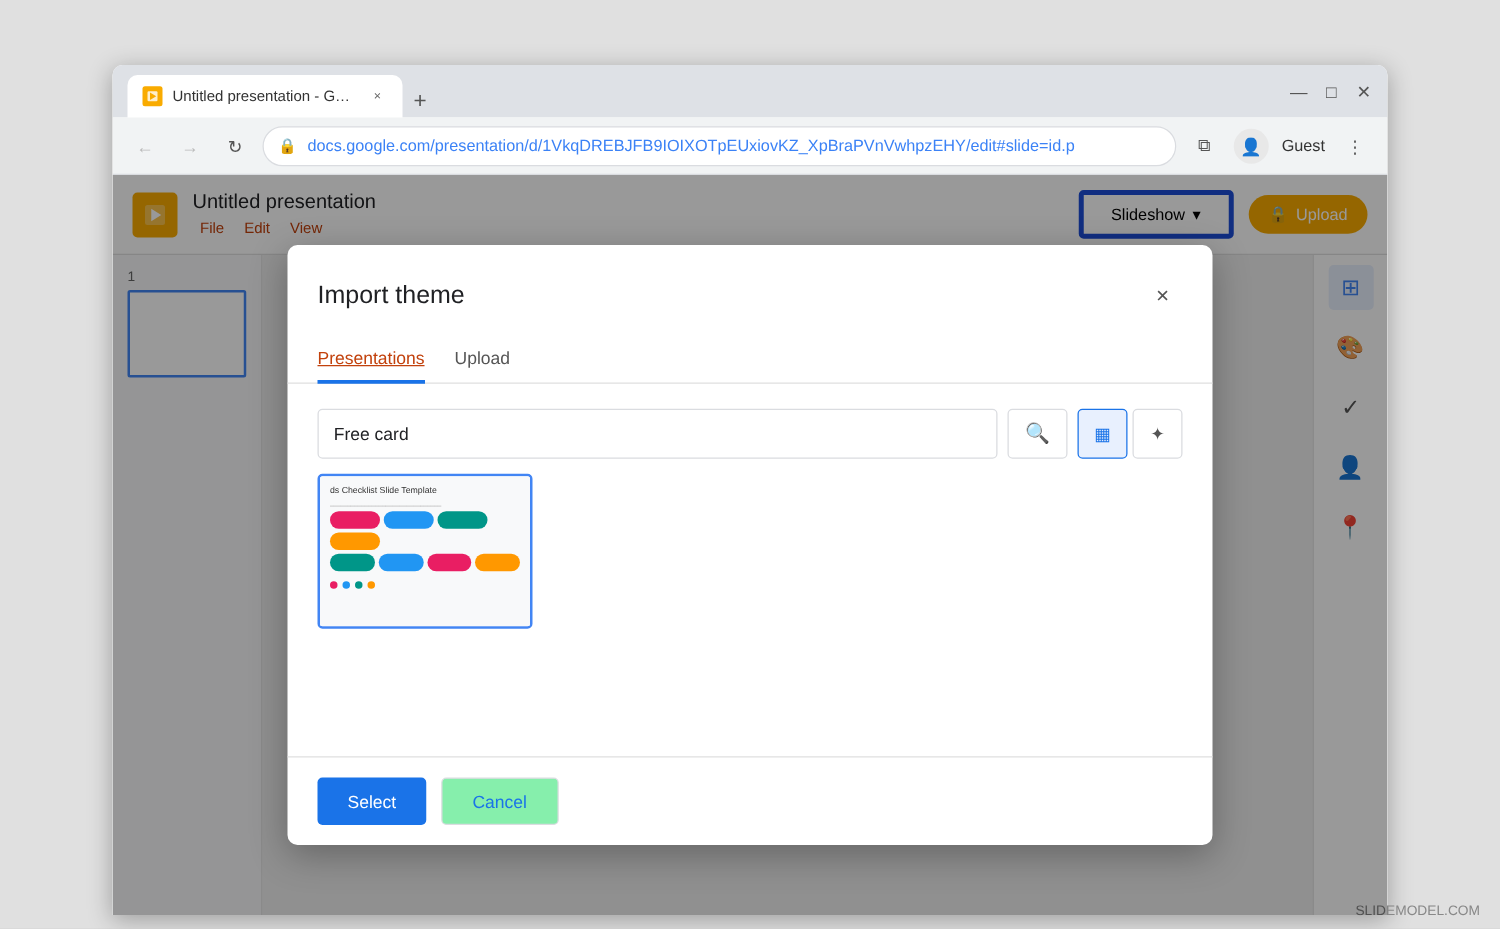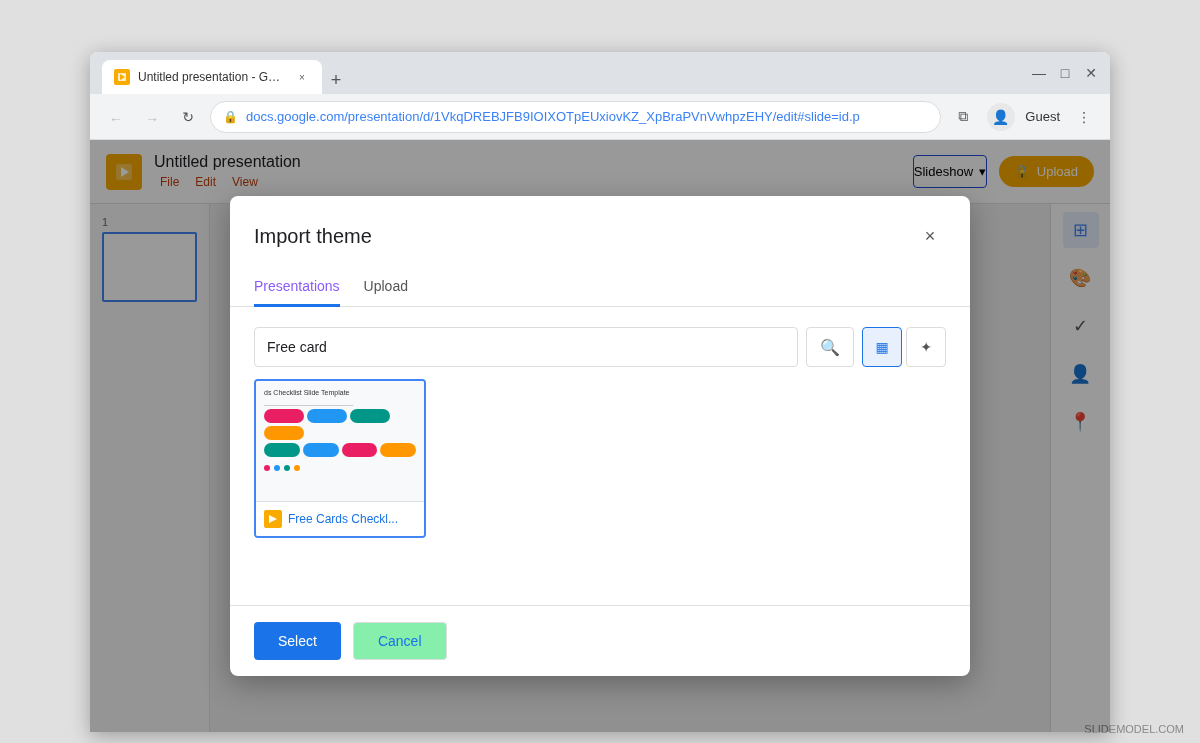--- a/index.html
+++ b/index.html
@@ -241,22 +241,22 @@
       margin-left: auto;
       display: flex;
       align-items: center;
       gap: 12px;
     }
 
     .slideshow-btn {
       display: flex;
       align-items: center;
       gap: 6px;
-      padding: 8px 0;
-      border: 1px solid #1d4ed8;
+      padding: 8px 22px;
+      border: 4px solid #1d4ed8;
       border-radius: 4px;
       font-size: 13px;
       cursor: pointer;
       background: #fff;
     }
 
     .share-btn {
       background: #f9ab00;
       color: white;
       padding: 8px 16px;
@@ -399,23 +399,24 @@
     .modal-tab {
       padding: 10px 0;
       font-size: 14px;
       color: #555;
       cursor: pointer;
       border-bottom: 3px solid transparent;
       margin-bottom: -1px;
     }
 
     .modal-tab.active {
-      color: #8b5cf6;
+      color: #c2410c;
       border-bottom-color: #1a73e8;
       font-weight: 500;
+      text-decoration: underline;
     }
 
     .modal-body {
       padding: 20px 24px;
       flex: 1;
     }
 
     .search-row {
       display: flex;
       gap: 8px;
@@ -769,28 +770,20 @@
                     </div>
 
                     <div class="thumb-dots">
                       <div class="thumb-dot" style="background:#e91e63;"></div>
                       <div class="thumb-dot" style="background:#2196f3;"></div>
                       <div class="thumb-dot" style="background:#009688;"></div>
                       <div class="thumb-dot" style="background:#ff9800;"></div>
                     </div>
                   </div>
                 </div>
-                <div class="card-footer">
-                  <div class="card-icon">
-                    <svg width="12" height="12" viewBox="0 0 12 12">
-                      <polygon points="2,2 10,6 2,10" fill="white"></polygon>
-                    </svg>
-                  </div>
-                  <span class="card-name">Free Cards Checkl...</span>
-                </div>
               </div>
             </div>
 
           </div>
 
           <div class="modal-footer">
             <button class="btn-select">Select</button>
             <button class="btn-cancel">Cancel</button>
           </div>
 

